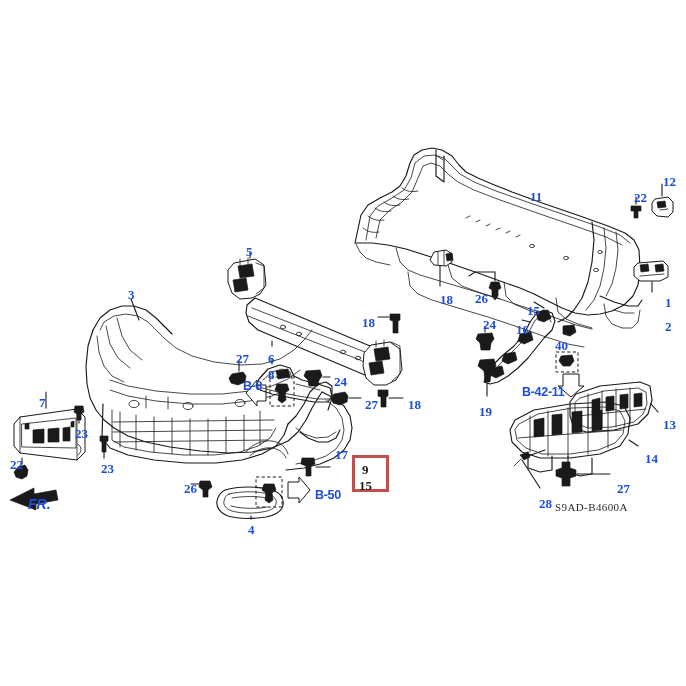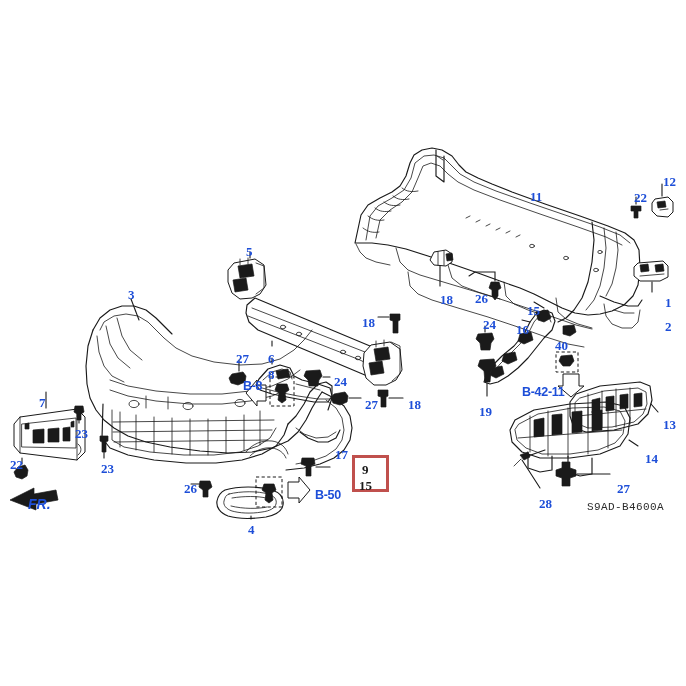--- a/index.html
+++ b/index.html
@@ -28,26 +28,25 @@
     font-weight:700;
     letter-spacing:-0.3px;
   }
   .lbl.fr{
     font-family:Liberation Sans, sans-serif;
     font-size:14px;
     font-weight:700;
     font-style:italic;
   }
   .lbl.partno{
-    font-family:Liberation Mono, monospace;
+    font-family:Liberation Serif, serif;
     font-size:11px;
     font-weight:400;
     letter-spacing:0.4px;
     color:#2b2b2b;
-    margin-left:32px;
   }
   .redbox{
     position:absolute;
     border:3px solid #c0504d;
     background:transparent;
     box-sizing:border-box;
   }
   .redbox .rb-num{
     position:absolute;
     font-family:"Liberation Serif", serif;

